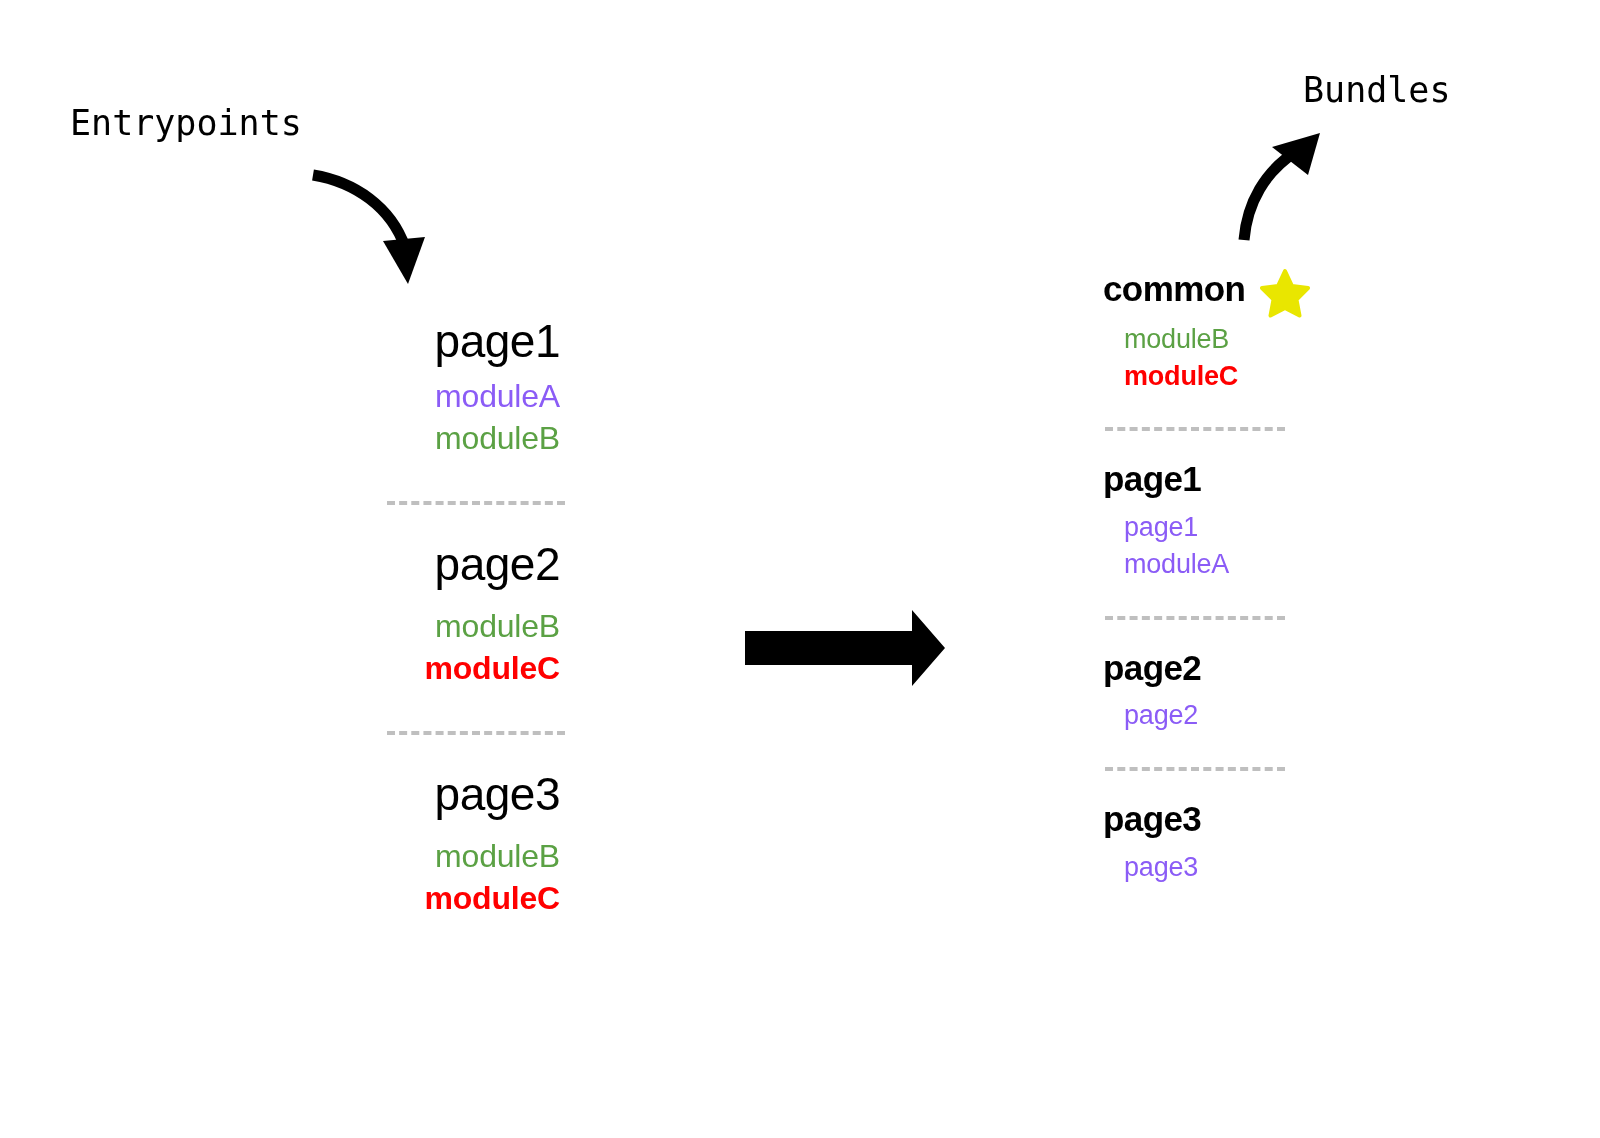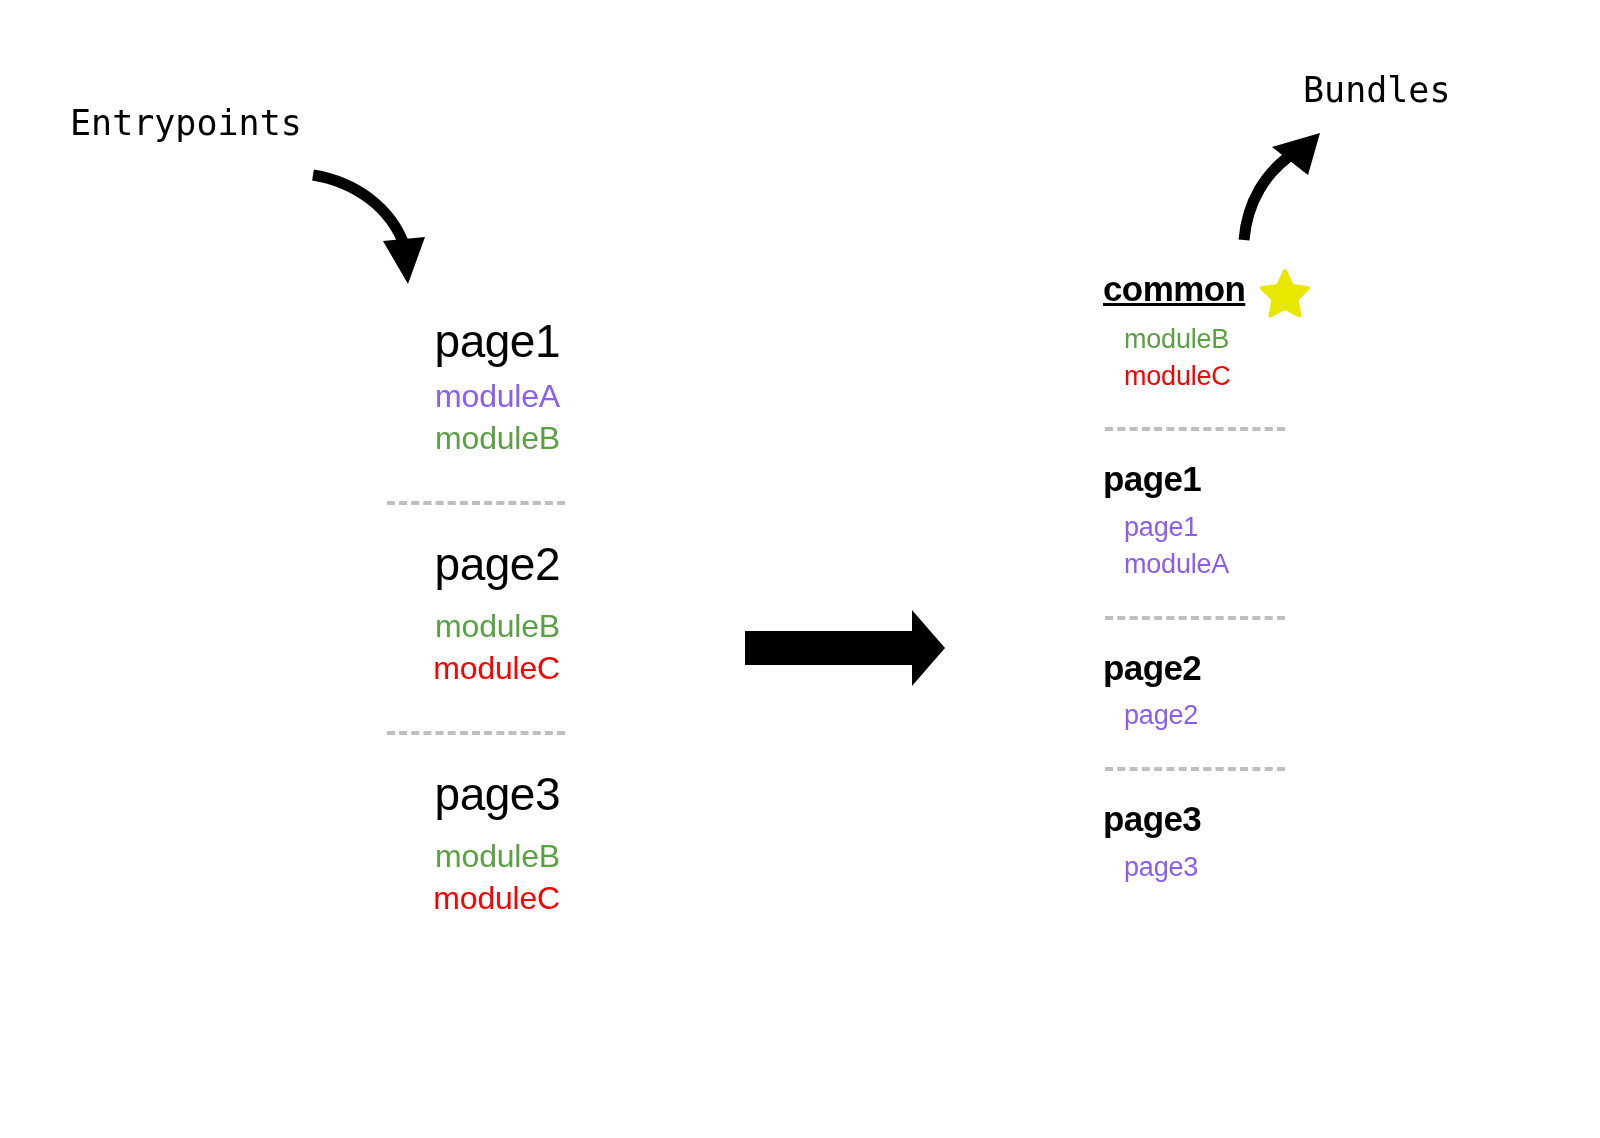--- a/index.html
+++ b/index.html
@@ -67,29 +67,29 @@
     color:#000000;
     line-height:1.05;
     letter-spacing:-0.6px;
   }
   #bundles-column .module{
     font-size:27px;
     line-height:1.36;
     letter-spacing:-0.2px;
     padding-left:21px;
   }
-  #bundles-column .g-common .group-title{margin-bottom:10px;text-decoration:underline;}
+  #bundles-column .g-common .group-title{margin-bottom:10px;}
   #bundles-column .g-page1 .group-title{margin-bottom:11px;}
   #bundles-column .g-page2 .group-title{margin-bottom:11px;}
   #bundles-column .g-page3 .group-title{margin-bottom:11px;}
 
   
   .module.plain{font-weight:400;color:#8b5cf6;}
   .module.green{font-weight:400;}
-  .module.red{font-weight:400;}
+  .module.red{font-weight:700;}
 
   
   .separator{
     height:0;
     border:0;
     border-top:4px dashed #bfbfbf;
     margin:0;
   }
   #entrypoints-column .separator{
     width:178px;

